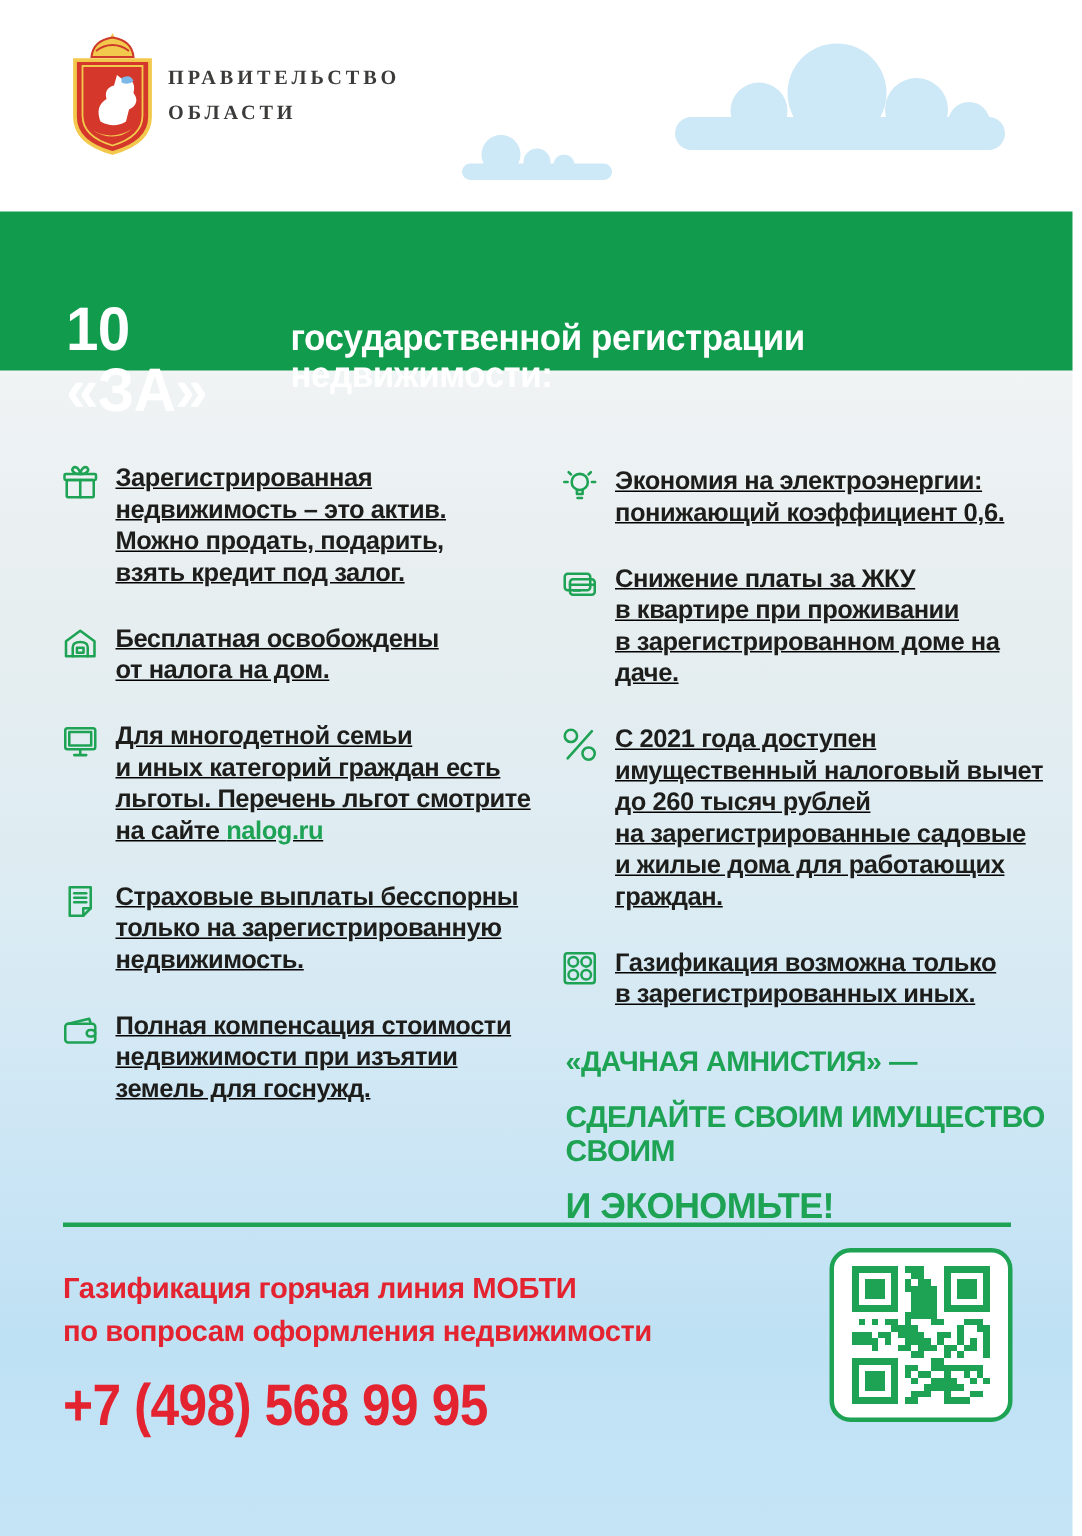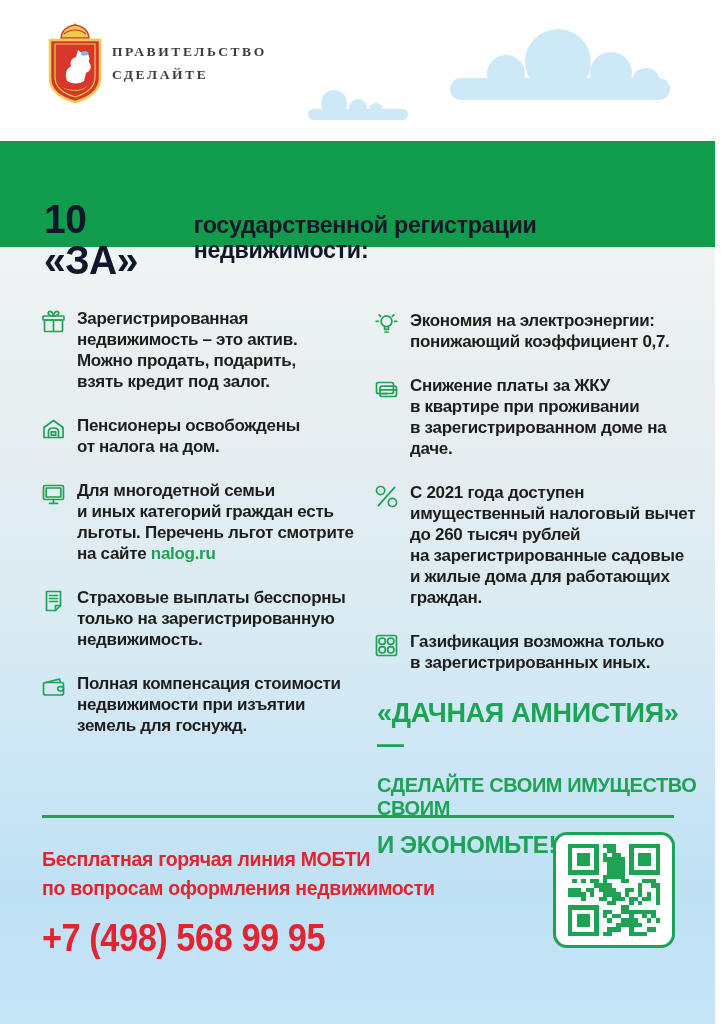--- a/index.html
+++ b/index.html
@@ -19,42 +19,42 @@
     position:absolute; left:112px; top:40px;
     font-family:"Liberation Serif", serif; font-weight:bold;
     font-size:13.5px; letter-spacing:2.6px; line-height:23px; color:#3c3b3a;
   }
   .cloud { position:absolute; }
   .cloud-small { left:306px; top:82px; width:106px; height:40px; }
   .cloud-big   { left:448px; top:26px; width:226px; height:76px; }
   
   .banner {
     position:absolute; left:0; top:141px; width:721px; height:106px;
-    background:#109c4c; color:#0f172a; display:flex; align-items:baseline;
+    background:#109c4c; color:#ffffff; display:flex; align-items:baseline;
     padding:0 0 0 44px;
   }
   .banner-inner { display:flex; align-items:baseline; gap:12px;
     transform:scaleX(0.95); transform-origin:left center; margin-top:58px; }
   .banner-big  { font-size:41px; font-weight:bold; letter-spacing:-0.5px; line-height:1; }
   .banner-rest { font-size:24.5px; font-weight:bold; letter-spacing:-0.3px; line-height:1; }
   
   .col { position:absolute; }
   .col-left  { left:40px;  top:308px; width:332px; }
   .col-right { left:373px; top:310px; width:340px; }
-  .item { display:flex; margin-bottom:23px; }
+  .item { display:flex; margin-bottom:23px;text-decoration:underline; }
   .item .ic { flex:0 0 31px; width:31px; margin-top:1px; }
   .item .ic svg { display:block; }
   .btext {
     white-space:pre-line; font-weight:bold; font-size:17px; line-height:21px;
     color:#1d1d1b; letter-spacing:-0.3px; padding-left:6px;
   }
   .green-link { color:#1ea355; }
   
   .amnesty { position:absolute; left:377px; top:698px; width:330px; color:#1ea355; font-weight:bold; }
-  .amnesty .l1 { font-size:27px; letter-spacing:-0.3px; margin-bottom:14px; }
+  .amnesty .l1 { font-size:19px; letter-spacing:-0.3px; margin-bottom:14px; }
   .amnesty .l2 { font-size:20px; letter-spacing:-0.4px; margin-bottom:11px; }
   .amnesty .l3 { font-size:24px; letter-spacing:-0.4px; }
   
   .rule { position:absolute; left:42px; top:815px; width:632px; height:3px; background:#1ea355; }
   
   .hotline { position:absolute; left:42px; top:845px; color:#e32330; font-weight:bold; }
   .hot-line { font-size:19.5px; line-height:28.5px; letter-spacing:-0.3px; }
   .hot-phone { font-size:39px; letter-spacing:-0.5px; margin-top:14px;
     transform:scaleX(0.88); transform-origin:left center; }
   
@@ -77,21 +77,21 @@
       <path d="M5 19 H55 V57 Q55 74 30 81 Q5 74 5 57 Z" fill="#d5372b" stroke="#f2c94c" stroke-width="2.5"></path>
       <path d="M10 23 H50 V56 Q50 70 30 76 Q10 70 10 56 Z" fill="none" stroke="#f2c94c" stroke-width="1.2"></path>
       <path d="M22 60 Q18 50 26 45 Q24 38 31 36 L33 29 L38 33 Q46 31 44 41 Q49 48 41 52 L39 60 Q31 65 22 60 Z" fill="#ffffff"></path>
       <path d="M36 31 Q42 28 44 33 Q41 36 36 34 Z" fill="#7db9e8"></path>
       <path d="M17 66 Q30 73 43 65 Q37 70 30 70 Q23 70 17 66 Z" fill="#f2c94c"></path>
     </svg>
   </div>
 
   <div class="hdr-org">
     <div>ПРАВИТЕЛЬСТВО</div>
-    <div>СДЕЛАЙТЕ</div>
+    <div>ОБЛАСТИ</div>
   </div>
 
   <div class="cloud cloud-small">
     <svg width="106" height="40" viewBox="0 0 106 40" fill="#cde8f6">
       <circle cx="28" cy="21" r="13"></circle>
         <circle cx="52" cy="26" r="9"></circle>
         <circle cx="70" cy="28" r="7"></circle>
       <rect x="2" y="27" width="100" height="11" rx="5.5"></rect>
     </svg>
   </div>
@@ -129,21 +129,21 @@
 взять кредит под залог.</div>
       </div>
       <div class="item">
         <span class="ic">
           <svg width="27" height="27" viewBox="0 0 27 27" fill="none" stroke="#1ea355" stroke-width="1.7" stroke-linecap="round" stroke-linejoin="round">
             <path d="M4 21.5 V11.5 L13.5 4.5 L23 11.5 V21.5 Z"></path>
             <path d="M8.5 21.5 V15.5 Q8.5 12 13.5 12 Q18.5 12 18.5 15.5 V21.5"></path>
             <rect x="11.3" y="15.8" width="4.4" height="3.4"></rect>
           </svg>
         </span>
-        <div class="btext">Пенсионеры освобождены
+        <div class="btext">Бесплатная освобождены
 от налога на дом.</div>
       </div>
       <div class="item">
         <span class="ic">
           <svg width="27" height="27" viewBox="0 0 27 27" fill="none" stroke="#1ea355" stroke-width="1.7" stroke-linecap="round" stroke-linejoin="round">
             <rect x="3.5" y="4.5" width="20" height="14" rx="1.5"></rect>
             <rect x="6.2" y="7" width="14.6" height="9"></rect>
             <line x1="13.5" y1="18.5" x2="13.5" y2="21.8"></line>
             <line x1="9.5" y1="22.4" x2="17.5" y2="22.4"></line>
           </svg>
@@ -187,21 +187,21 @@
             <circle cx="13.5" cy="10.3" r="5.4"></circle>
             <path d="M11.6 15.6 V18.3 H15.4 V15.6"></path>
             <line x1="12" y1="21" x2="15" y2="21"></line>
             <line x1="3.2" y1="10.3" x2="5.4" y2="10.3"></line>
             <line x1="21.6" y1="10.3" x2="23.8" y2="10.3"></line>
             <line x1="6.1" y1="3.8" x2="7.7" y2="5.3"></line>
             <line x1="20.9" y1="3.8" x2="19.3" y2="5.3"></line>
           </svg>
         </span>
         <div class="btext">Экономия на электроэнергии:
-понижающий коэффициент 0,7.</div>
+понижающий коэффициент 0,6.</div>
       </div>
       <div class="item">
         <span class="ic">
           <svg width="27" height="27" viewBox="0 0 27 27" fill="none" stroke="#1ea355" stroke-width="1.7" stroke-linecap="round" stroke-linejoin="round">
             <rect x="3.5" y="6.5" width="17" height="11" rx="2"></rect>
             <rect x="7" y="10.2" width="16.5" height="10.3" rx="2"></rect>
             <line x1="7" y1="13.8" x2="23.5" y2="13.8"></line>
             <line x1="9.6" y1="17.6" x2="13.6" y2="17.6"></line>
           </svg>
         </span>
@@ -241,21 +241,21 @@
 
   <div class="amnesty">
     <div class="l1">«ДАЧНАЯ АМНИСТИЯ» —</div>
     <div class="l2">СДЕЛАЙТЕ СВОИМ ИМУЩЕСТВО СВОИМ</div>
     <div class="l3">И ЭКОНОМЬТЕ!</div>
   </div>
 
   <div class="rule"></div>
 
   <div class="hotline">
-    <div class="hot-line">Бесплатная горячая линия МОБТИ</div>
+    <div class="hot-line">Газификация горячая линия МОБТИ</div>
     <div class="hot-line">по вопросам оформления недвижимости</div>
     <div class="hot-phone">+7 (498) 568 99 95</div>
   </div>
 
   <div class="qr-box">
     <svg id="qr-svg" width="92" height="92" viewBox="0 0 21 21" shape-rendering="crispEdges">
         <rect x="0" y="0" width="1" height="1" fill="#1ea355"></rect>
         <rect x="1" y="0" width="1" height="1" fill="#1ea355"></rect>
         <rect x="2" y="0" width="1" height="1" fill="#1ea355"></rect>
         <rect x="3" y="0" width="1" height="1" fill="#1ea355"></rect>

